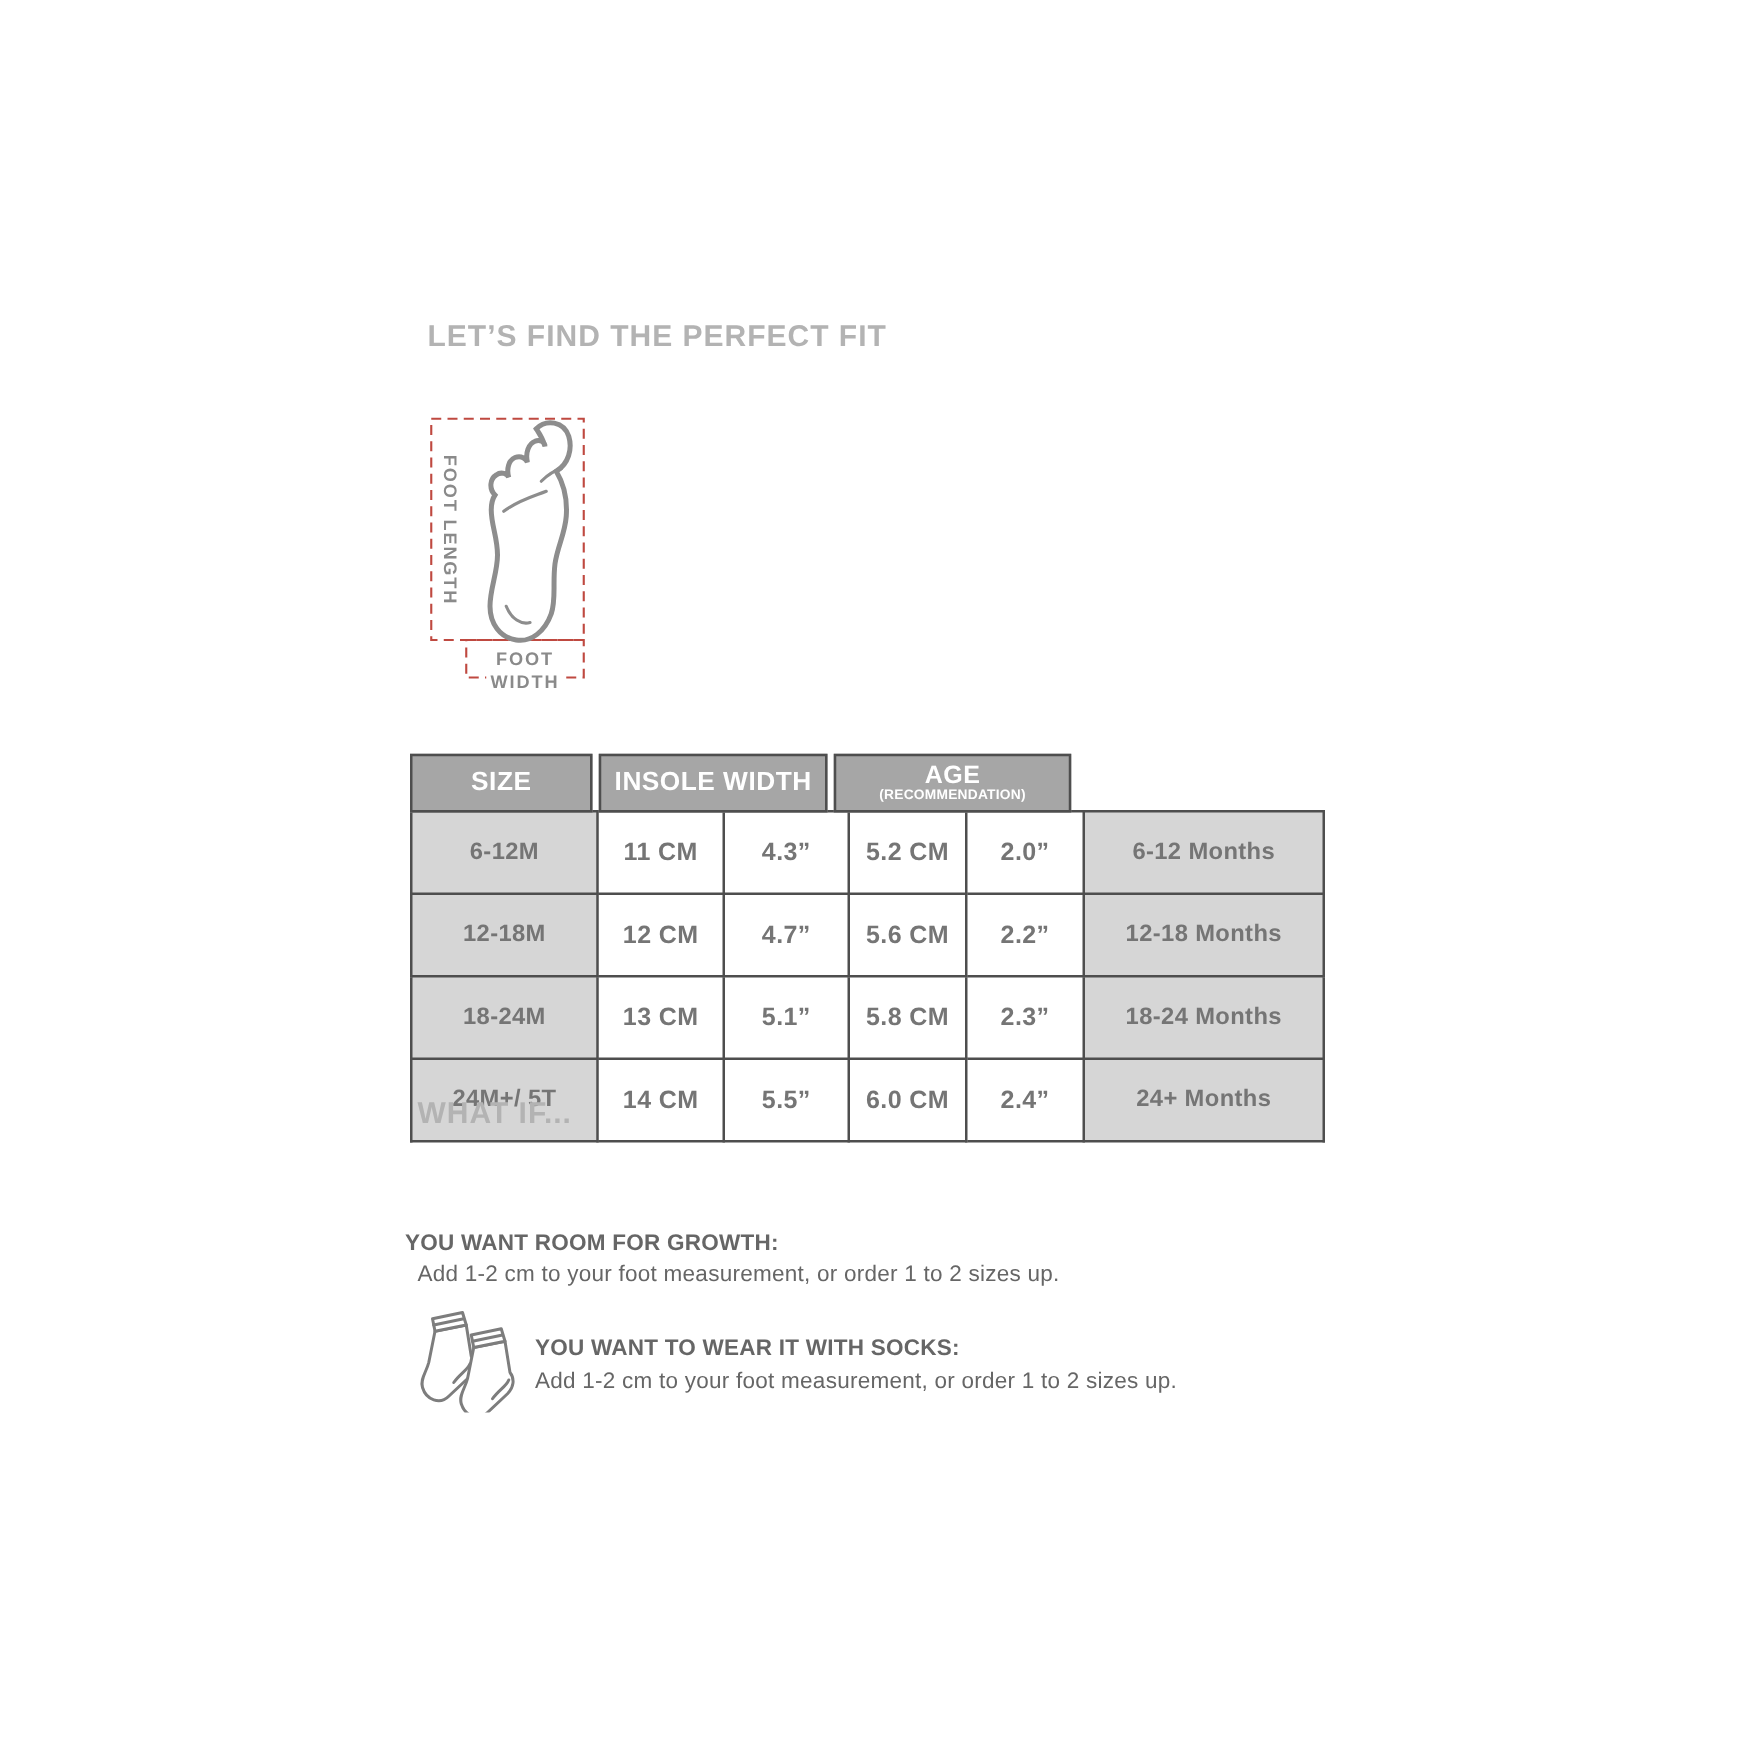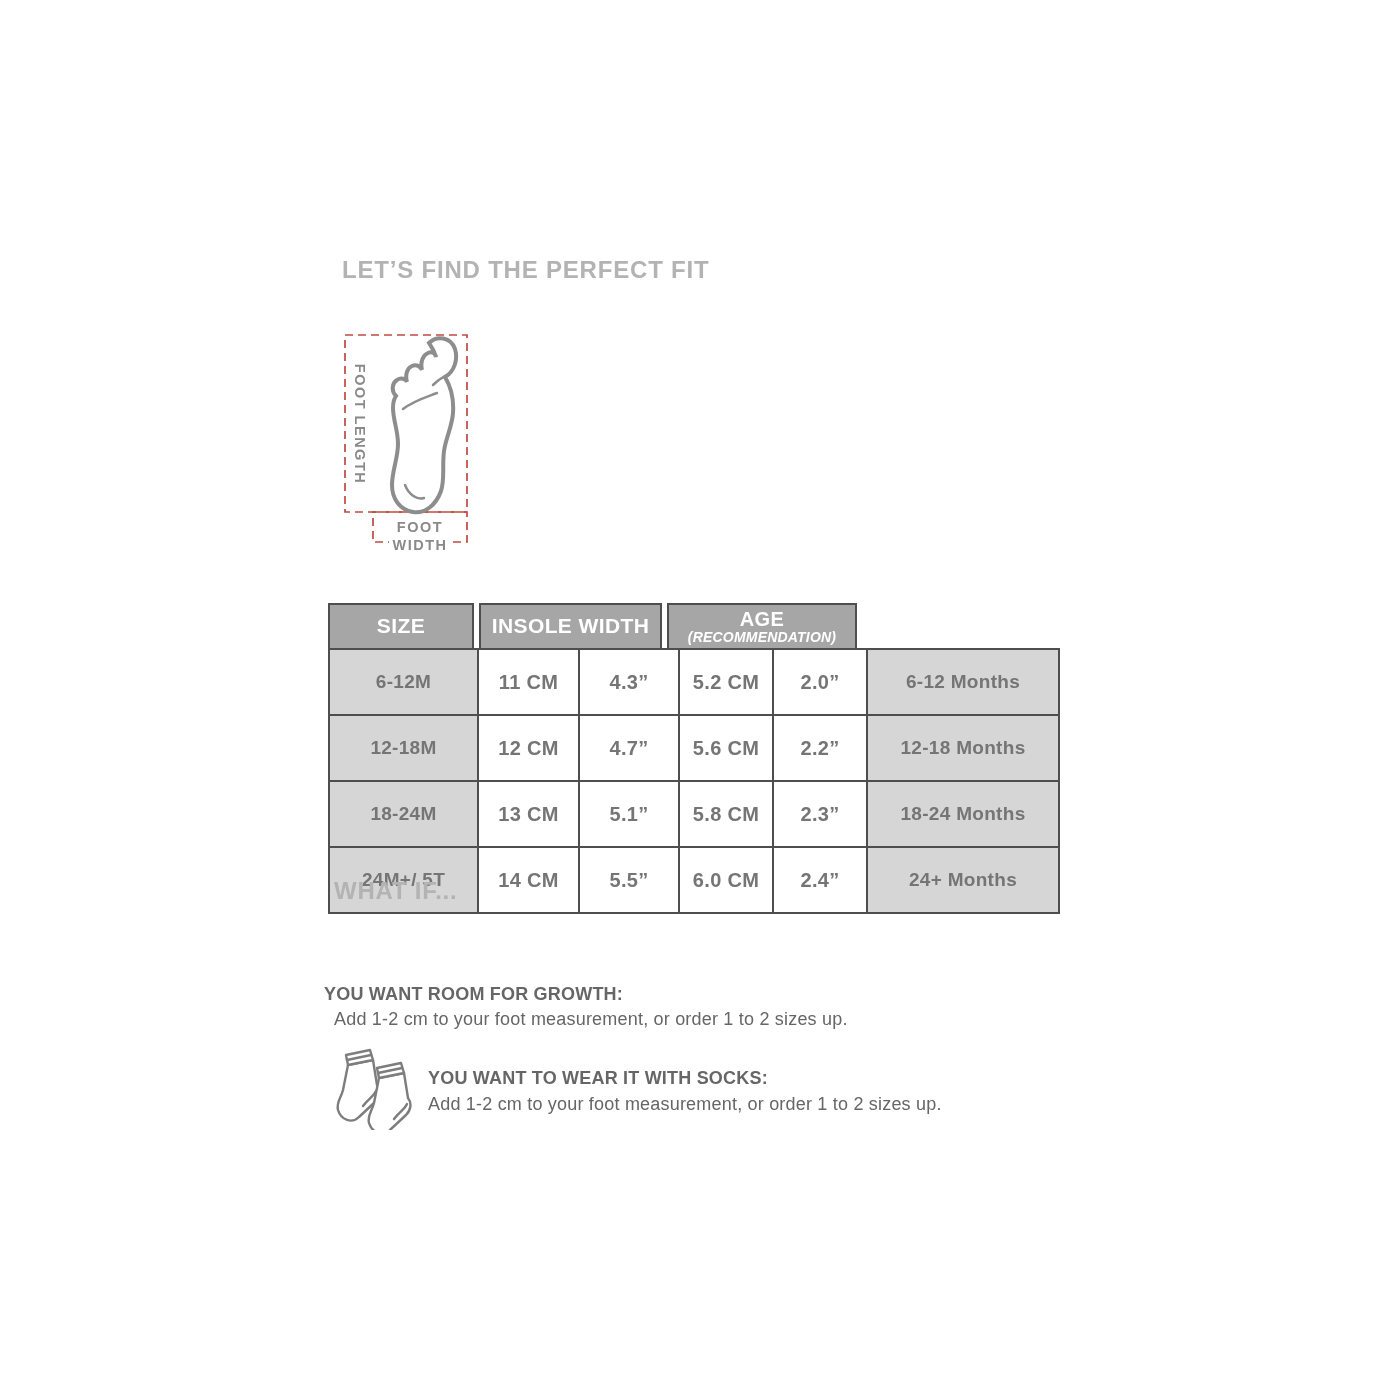--- a/index.html
+++ b/index.html
@@ -50,21 +50,21 @@
     font-weight: 700;
     font-size: 21px;
     letter-spacing: 0.4px;
     line-height: 1.05;
   }
   .th-size  { width: 146px; }
   .th-len   { width: 196px; }
   .th-wid   { width: 183px; }
   .th-age   { width: 190px; }
   .th-age .age-main { font-size: 20px; }
-  .th-age .age-sub  { font-size: 14px; font-weight: 600; letter-spacing: 0.2px; font-style: italic; }
+  .th-age .age-sub  { font-size: 11px; font-weight: 600; letter-spacing: 0.2px; }
 
   table.size-body {
     border-collapse: collapse;
     table-layout: fixed;
     width: 730px;
     margin-top: -2px;
     padding-left: 11px;
   }
   table.size-body td {
     border: 2px solid #4e4e4e;

